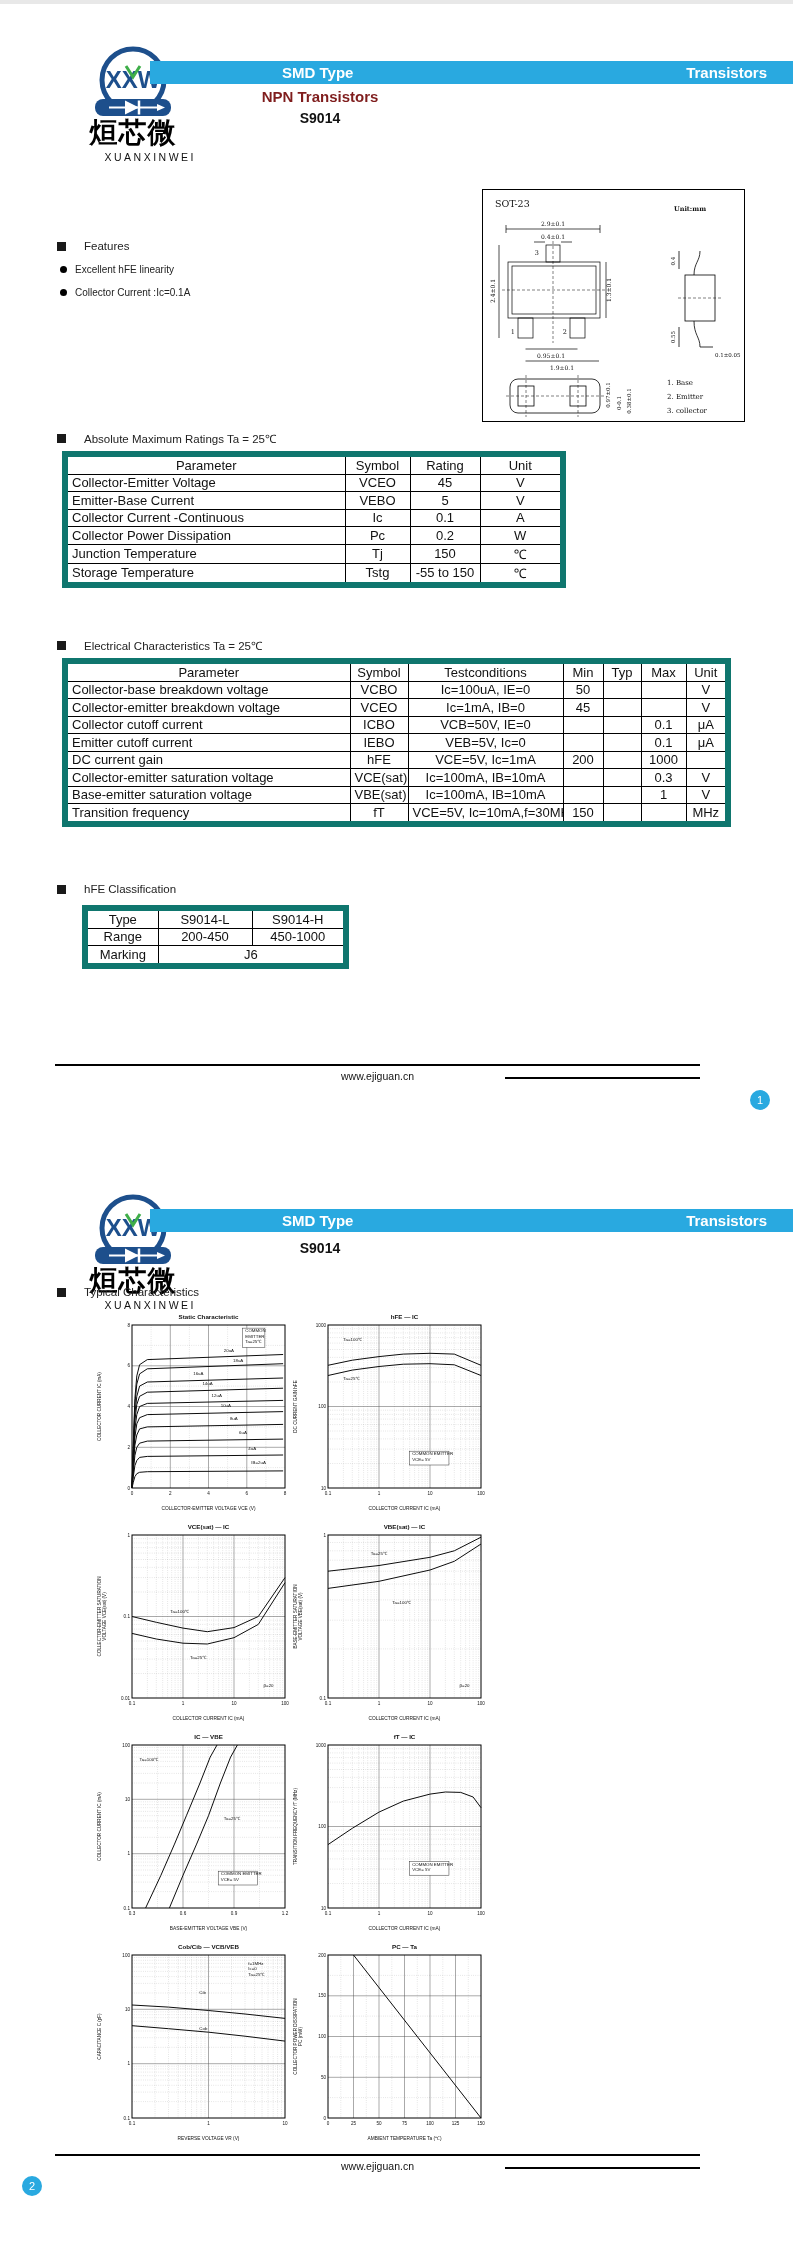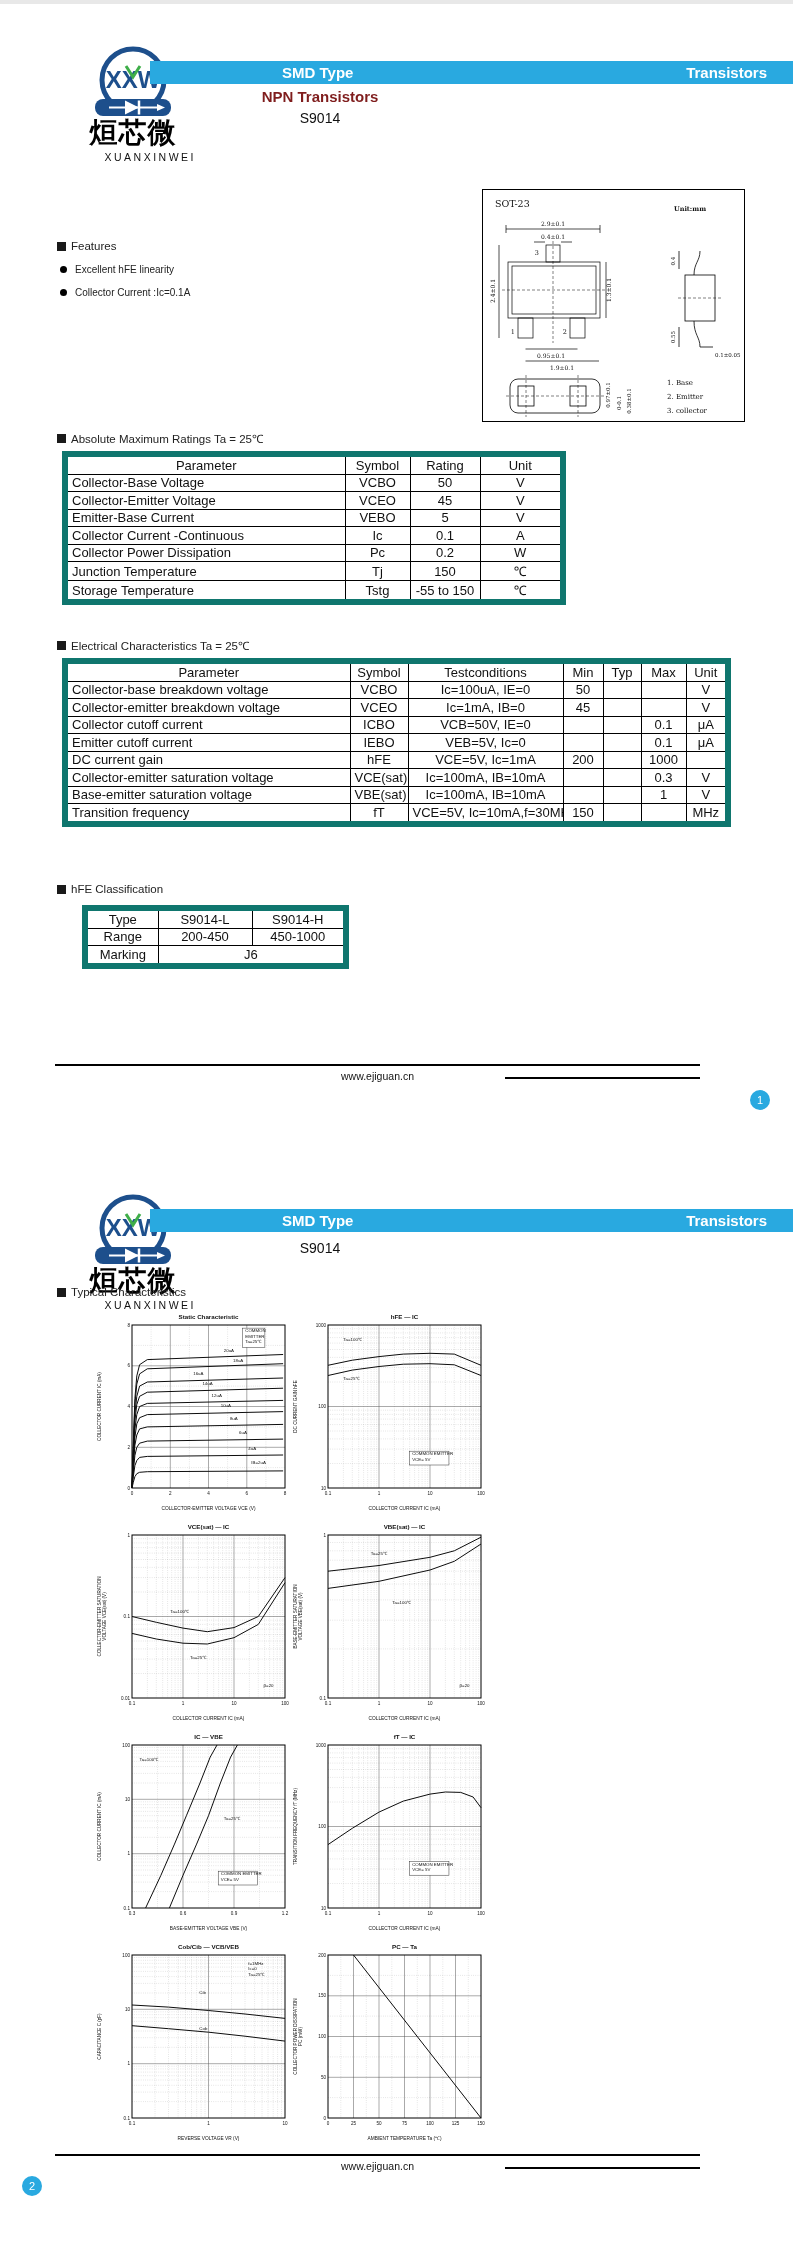--- a/index.html
+++ b/index.html
@@ -2,25 +2,25 @@
 <html><head>
 <meta charset="utf-8">
 <style>
   html,body{margin:0;padding:0;background:#e8e8e8}
   .sheet{position:relative;width:793px;height:2244px;margin:4px auto;background:#fff;
          font-family:"Liberation Sans",sans-serif;color:#1a1a1a;overflow:hidden}
   .abs{position:absolute}
   .bar{background:#29a9e0;color:#fff;font-weight:bold;font-size:15px;display:flex;
        align-items:center;justify-content:space-between;padding:0 26px 0 132px;box-sizing:border-box}
   .doc-title{font-weight:bold;font-size:15px;text-align:center;color:#7f1d1d}
-  .part-title{font-weight:normal;font-size:14px;text-align:center;color:#111}
+  .part-title{font-weight:bold;font-size:14px;text-align:center;color:#111}
   .cn{font-weight:bold;font-size:28px;text-align:center;letter-spacing:1px;color:#000;
       font-family:"DejaVu Sans",sans-serif}
   .en{font-size:10.5px;letter-spacing:2.5px;text-align:right;color:#111}
-  .sec{display:flex;align-items:center;gap:5px;font-size:11.5px;color:#222}
+  .sec{display:flex;align-items:center;gap:18px;font-size:11.5px;color:#222}
   .sq{width:9px;height:9px;background:#1a1a1a;flex:none}
   .blt-row{display:flex;align-items:center;gap:8px;font-size:10px;color:#222}
   .blt{width:7px;height:7px;border-radius:50%;background:#000;flex:none}
   table{border-collapse:collapse;font-size:13px;color:#111;table-layout:fixed;border:6px solid #0f766e}
   td,th{border:1px solid #000;padding:0 4px;height:16.5px;text-align:center;overflow:hidden;white-space:nowrap}
   th{font-weight:normal}
   td.pl{text-align:left}
   .rule{background:#000;height:2px}
   .url{font-size:10.5px;color:#111;text-align:center}
   .badge{width:20px;height:20px;border-radius:50%;background:#29a9e0;color:#fff;font-size:11px;
@@ -142,26 +142,20 @@
       </colgroup>
     <thead>
         <tr>
           <th>Parameter</th>
           <th>Symbol</th>
           <th>Rating</th>
           <th>Unit</th>
         </tr>
       </thead>
       <tbody>
-        <tr>
-          <td class="pl">Collector-Base Voltage</td>
-          <td>VCBO</td>
-          <td>50</td>
-          <td>V</td>
-        </tr>
         <tr>
           <td class="pl">Collector-Emitter Voltage</td>
           <td>VCEO</td>
           <td>45</td>
           <td>V</td>
         </tr>
         <tr>
           <td class="pl">Emitter-Base Current</td>
           <td>VEBO</td>
           <td>5</td>

